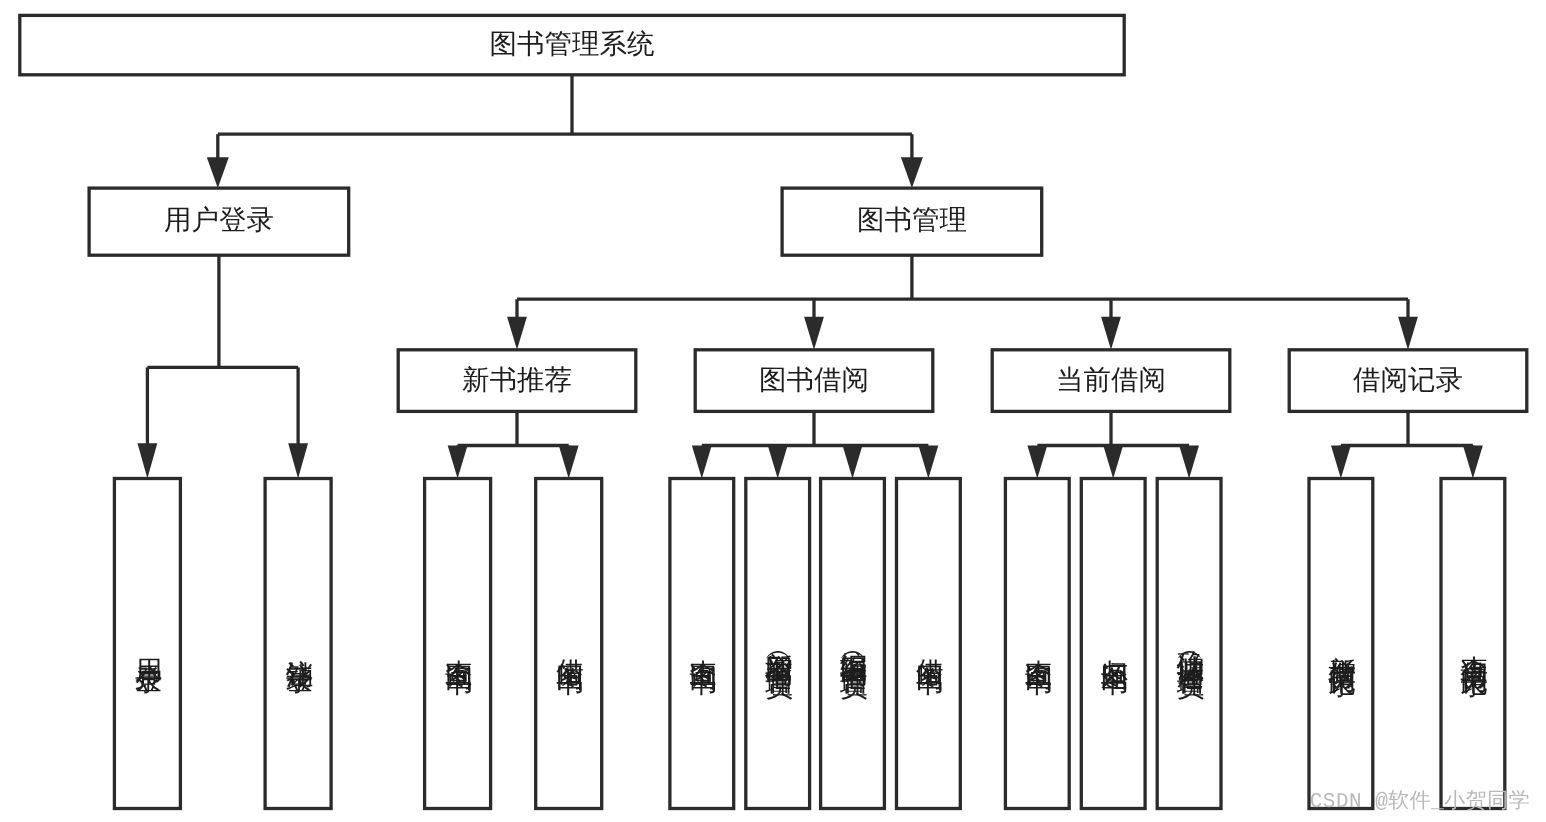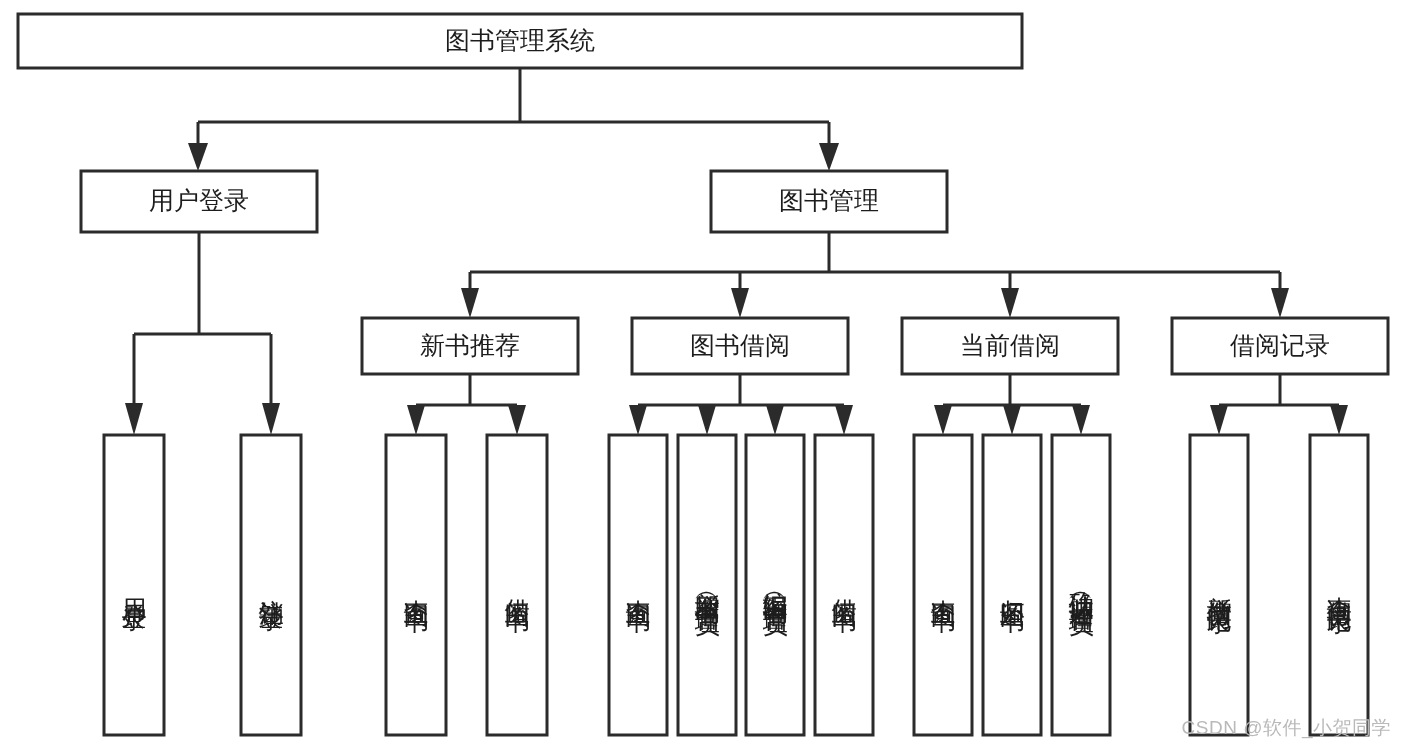--- a/index.html
+++ b/index.html
@@ -69,21 +69,21 @@
     line-height: 1.18;
     letter-spacing: 3px;
     color: #1d1d1d;
     white-space: nowrap;
     text-align: center;
   }
   .watermark {
     position: absolute;
     right: 14px;
     bottom: 6px;
-    font-family: Liberation Sans, sans-serif;
+    font-family: Liberation Mono, monospace;
     font-size: 19px;
     color: #b9b9b9;
     letter-spacing: 0.5px;
     white-space: nowrap;
   }
 </style>
 </head>
 <body>
 
 <div id="diagram-root">

